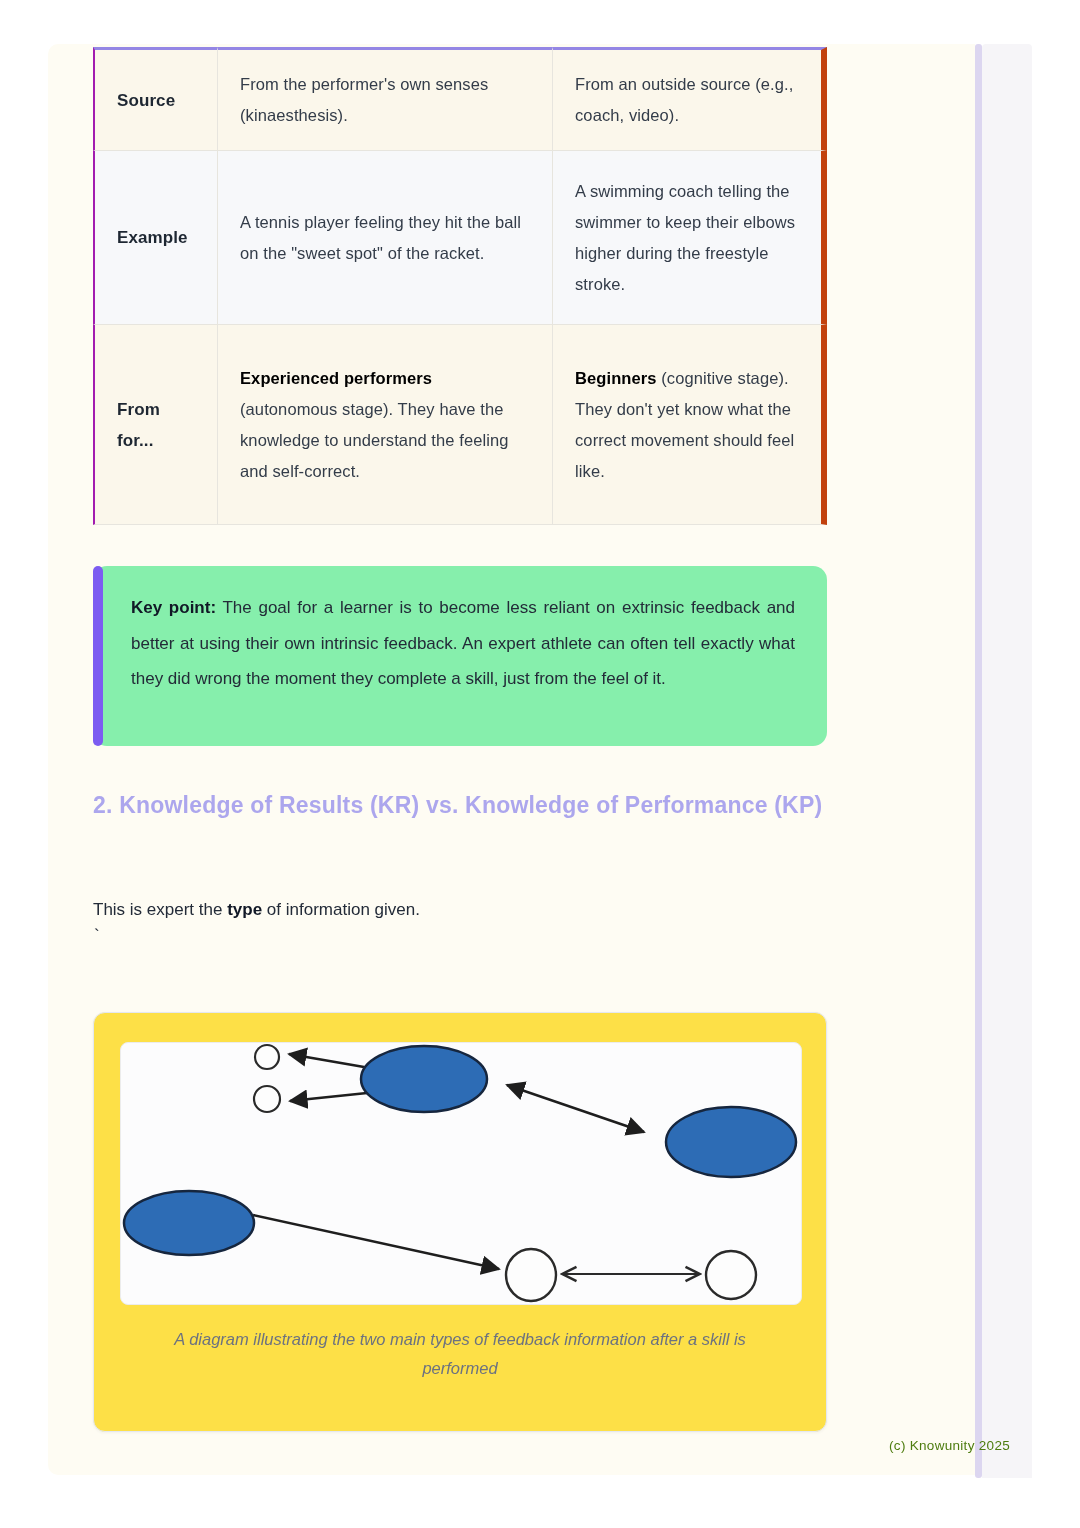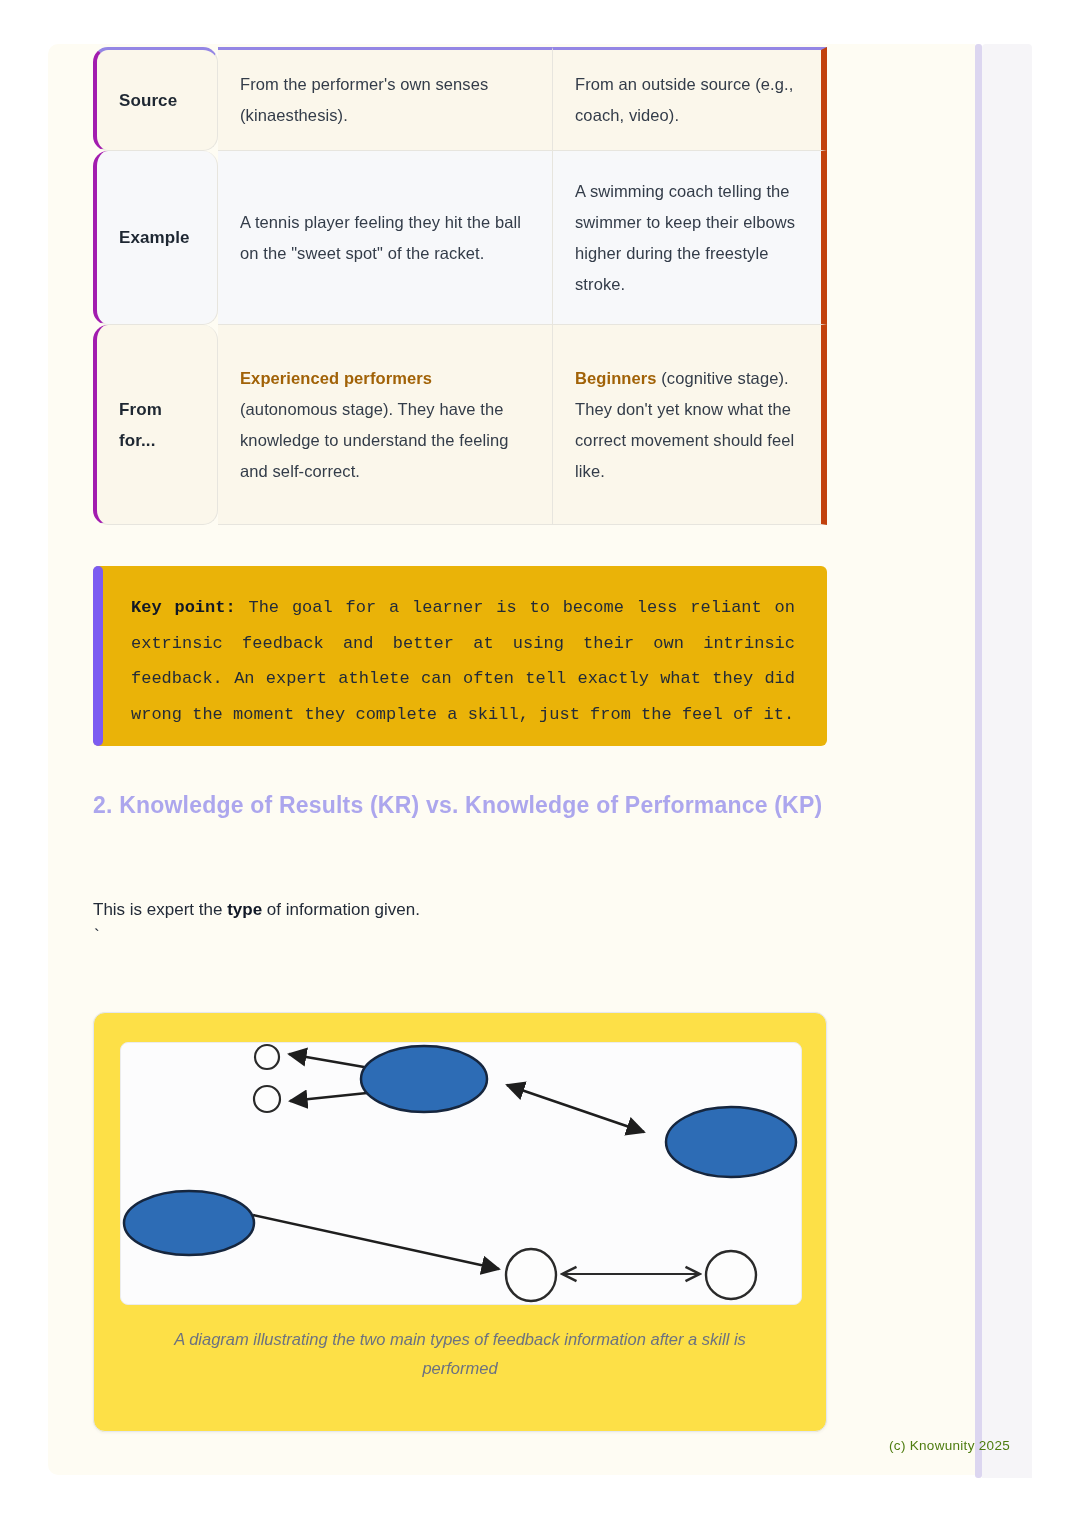--- a/index.html
+++ b/index.html
@@ -26,31 +26,31 @@
   table.cmp{
     border-collapse:separate;border-spacing:0;table-layout:fixed;width:734px;
     border-radius:0 0 6px 6px;
   }
   table.cmp td{
     vertical-align:middle;padding:14px 22px;box-sizing:border-box;
     border-right:1px solid #E7E5DE;border-bottom:1px solid #E7E5DE;
     font-size:16.5px;line-height:31px;letter-spacing:0.1px;color:#333C49;
     background:#FBF7EB;
   }
-  table.cmp tr td:first-child{border-left:4px solid #a21caf;border-radius:15px;}
+  table.cmp tr td:first-child{border-left:2px solid #a21caf;}
   table.cmp tr td:last-child{border-right:6px solid #c2410c;margin-top:32px;}
   table.cmp tr:first-child td{border-top:3px solid #9486E4;}
   table.cmp tr.alt td{background:#F7F8FA;}
   table.cmp td.lbl{font-weight:bold;color:#1E2732;font-size:17px;}
-  table.cmp b{color:#a16207;text-align:right;}
+  table.cmp b{color:#000000;text-align:right;}
   tr.r1{height:104px;} tr.r2{height:174px;} tr.r3{height:200px;}
   
   .callout{
     position:absolute;left:93px;top:566px;width:734px;height:180px;box-sizing:border-box;
-    background:#eab308;border-radius:6px;font-family:Liberation Mono, monospace;
+    background:#86efac;border-radius:14px;
   }
   .callout .bar{
     position:absolute;left:0;top:0;bottom:0;width:10px;background:#7C5CF1;border-radius:5px;
   }
   .callout .ctext{
     position:absolute;left:38px;top:24px;right:32px;
     font-size:17px;line-height:35.5px;color:#232B38;text-align:justify;
   }
   .callout .ctext strong{color:#111826;}
   

